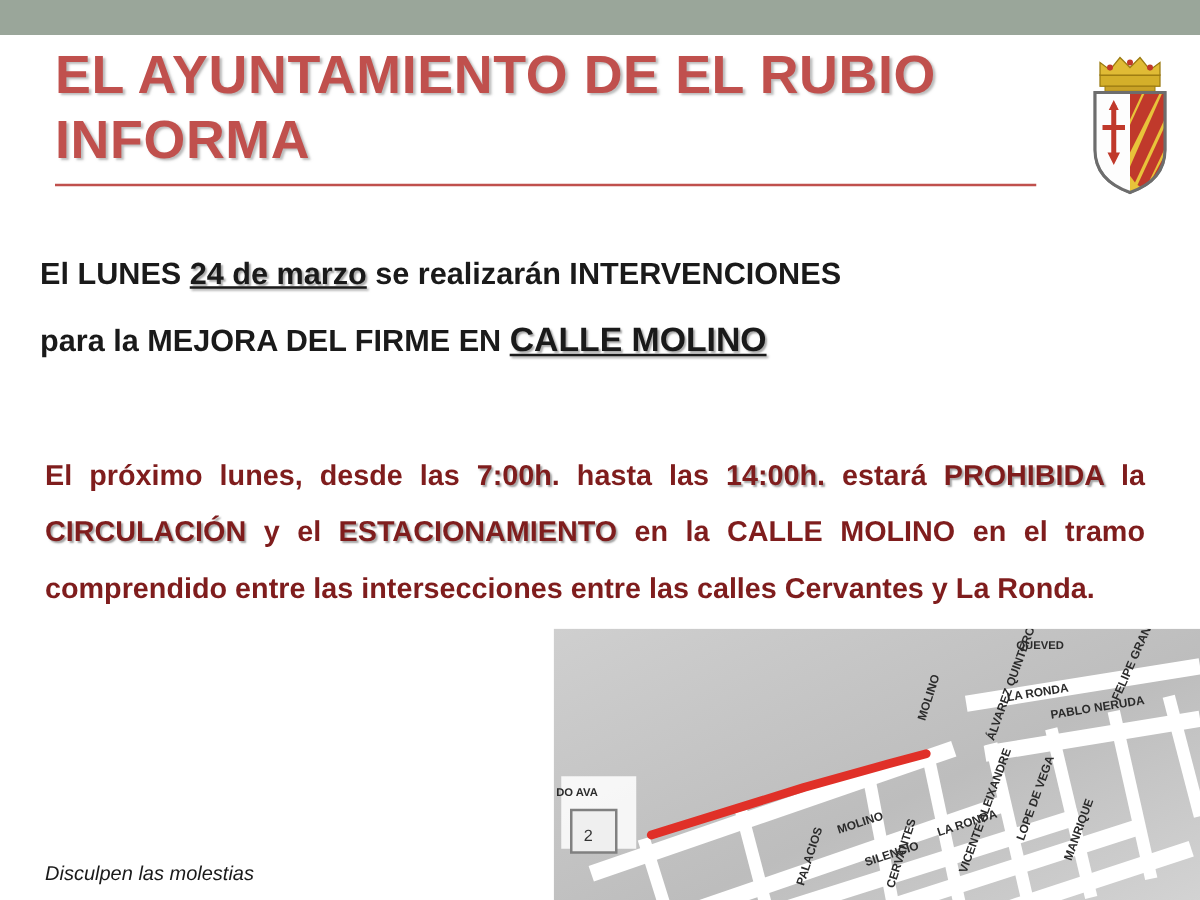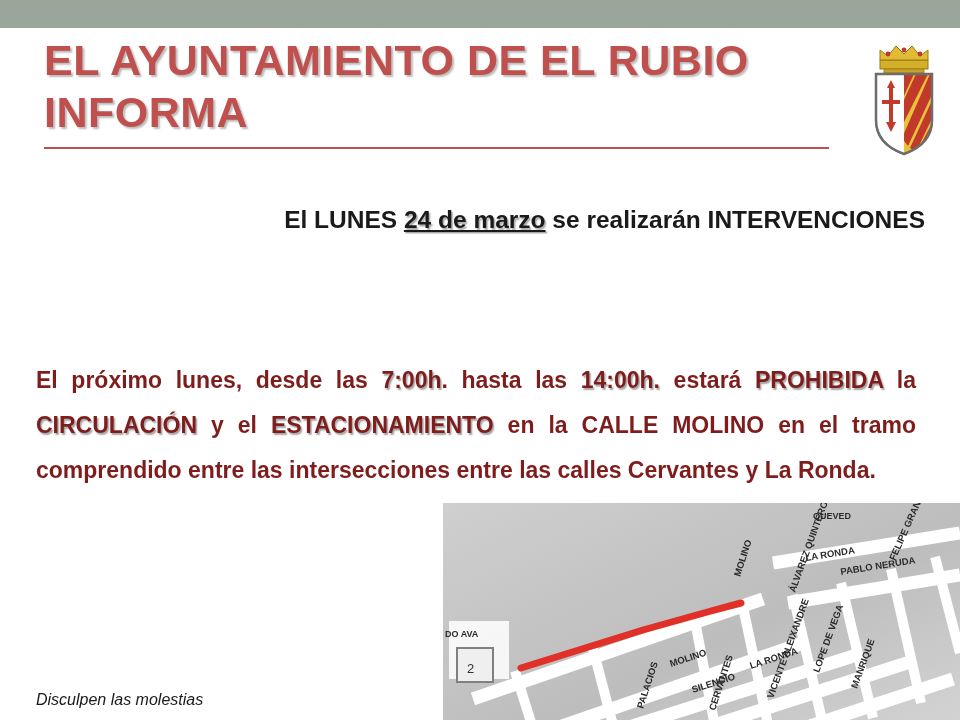--- a/index.html
+++ b/index.html
@@ -56,23 +56,23 @@
     top: 12px;
     left: 866px;
     width: 76px;
     height: 118px;
   }
   .crest svg { display: block; }
   
   .intro {
     position: absolute;
     top: 172px;
-    left: 53px;
+    left: 32px;
     width: 872px;
-    text-align: right;
+    text-align: left;
     font-size: 24.5px;
     font-weight: bold;
     color: #1a1a1a;
     line-height: 1.65;
   }
   .intro .u {
     text-decoration: underline;
     text-shadow: 1.5px 1.5px 1.5px rgba(140,140,140,0.75);
   }
   .intro .big {
@@ -165,20 +165,23 @@
           <path d="M70 76 L70 92 L58 110 L54 106 Z" fill="#c0392b"></path>
         </g>
       </g>
       <path d="M10 34 L66 34 L66 80 Q66 104 38 114 Q10 104 10 80 Z" fill="none" stroke="#6d6d6d" stroke-width="2.5"></path>
     </svg>
   </div>
 
   <div class="intro">
     <div class="line1">
       <span>El LUNES </span><span class="u">24 de marzo</span><span> se realizarán INTERVENCIONES</span>
+    </div>
+    <div class="line2">
+      <span>para la MEJORA DEL FIRME EN </span><span class="big">CALLE MOLINO</span>
     </div>
   </div>
 
   <div class="body-par">
     <span>El próximo lunes, desde las </span><span class="sh">7:00h</span><span>. hasta las </span><span class="sh">14:00h.</span><span> estará </span><span class="sh">PROHIBIDA</span><span> la </span><span class="sh">CIRCULACIÓN</span><span> y el </span><span class="sh">ESTACIONAMIENTO</span><span> en la CALLE MOLINO en el tramo comprendido entre las intersecciones entre las calles Cervantes y La Ronda.</span>
   </div>
 
   <div class="footer-note">Disculpen las molestias</div>
 
   <div class="map">

